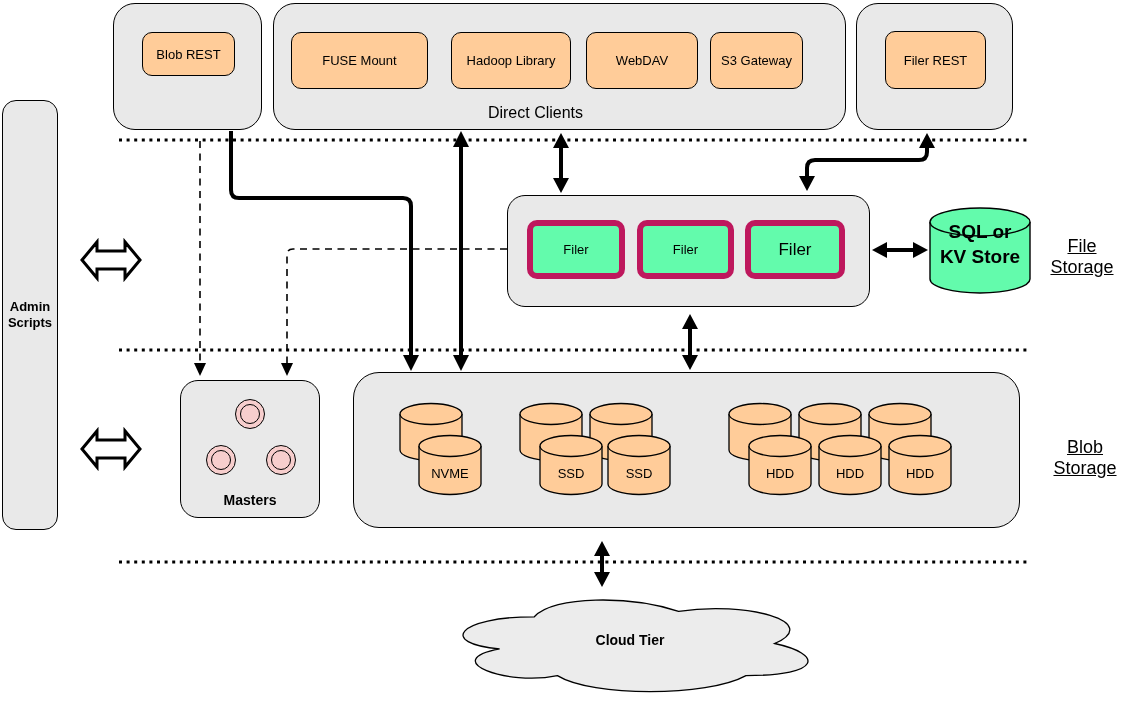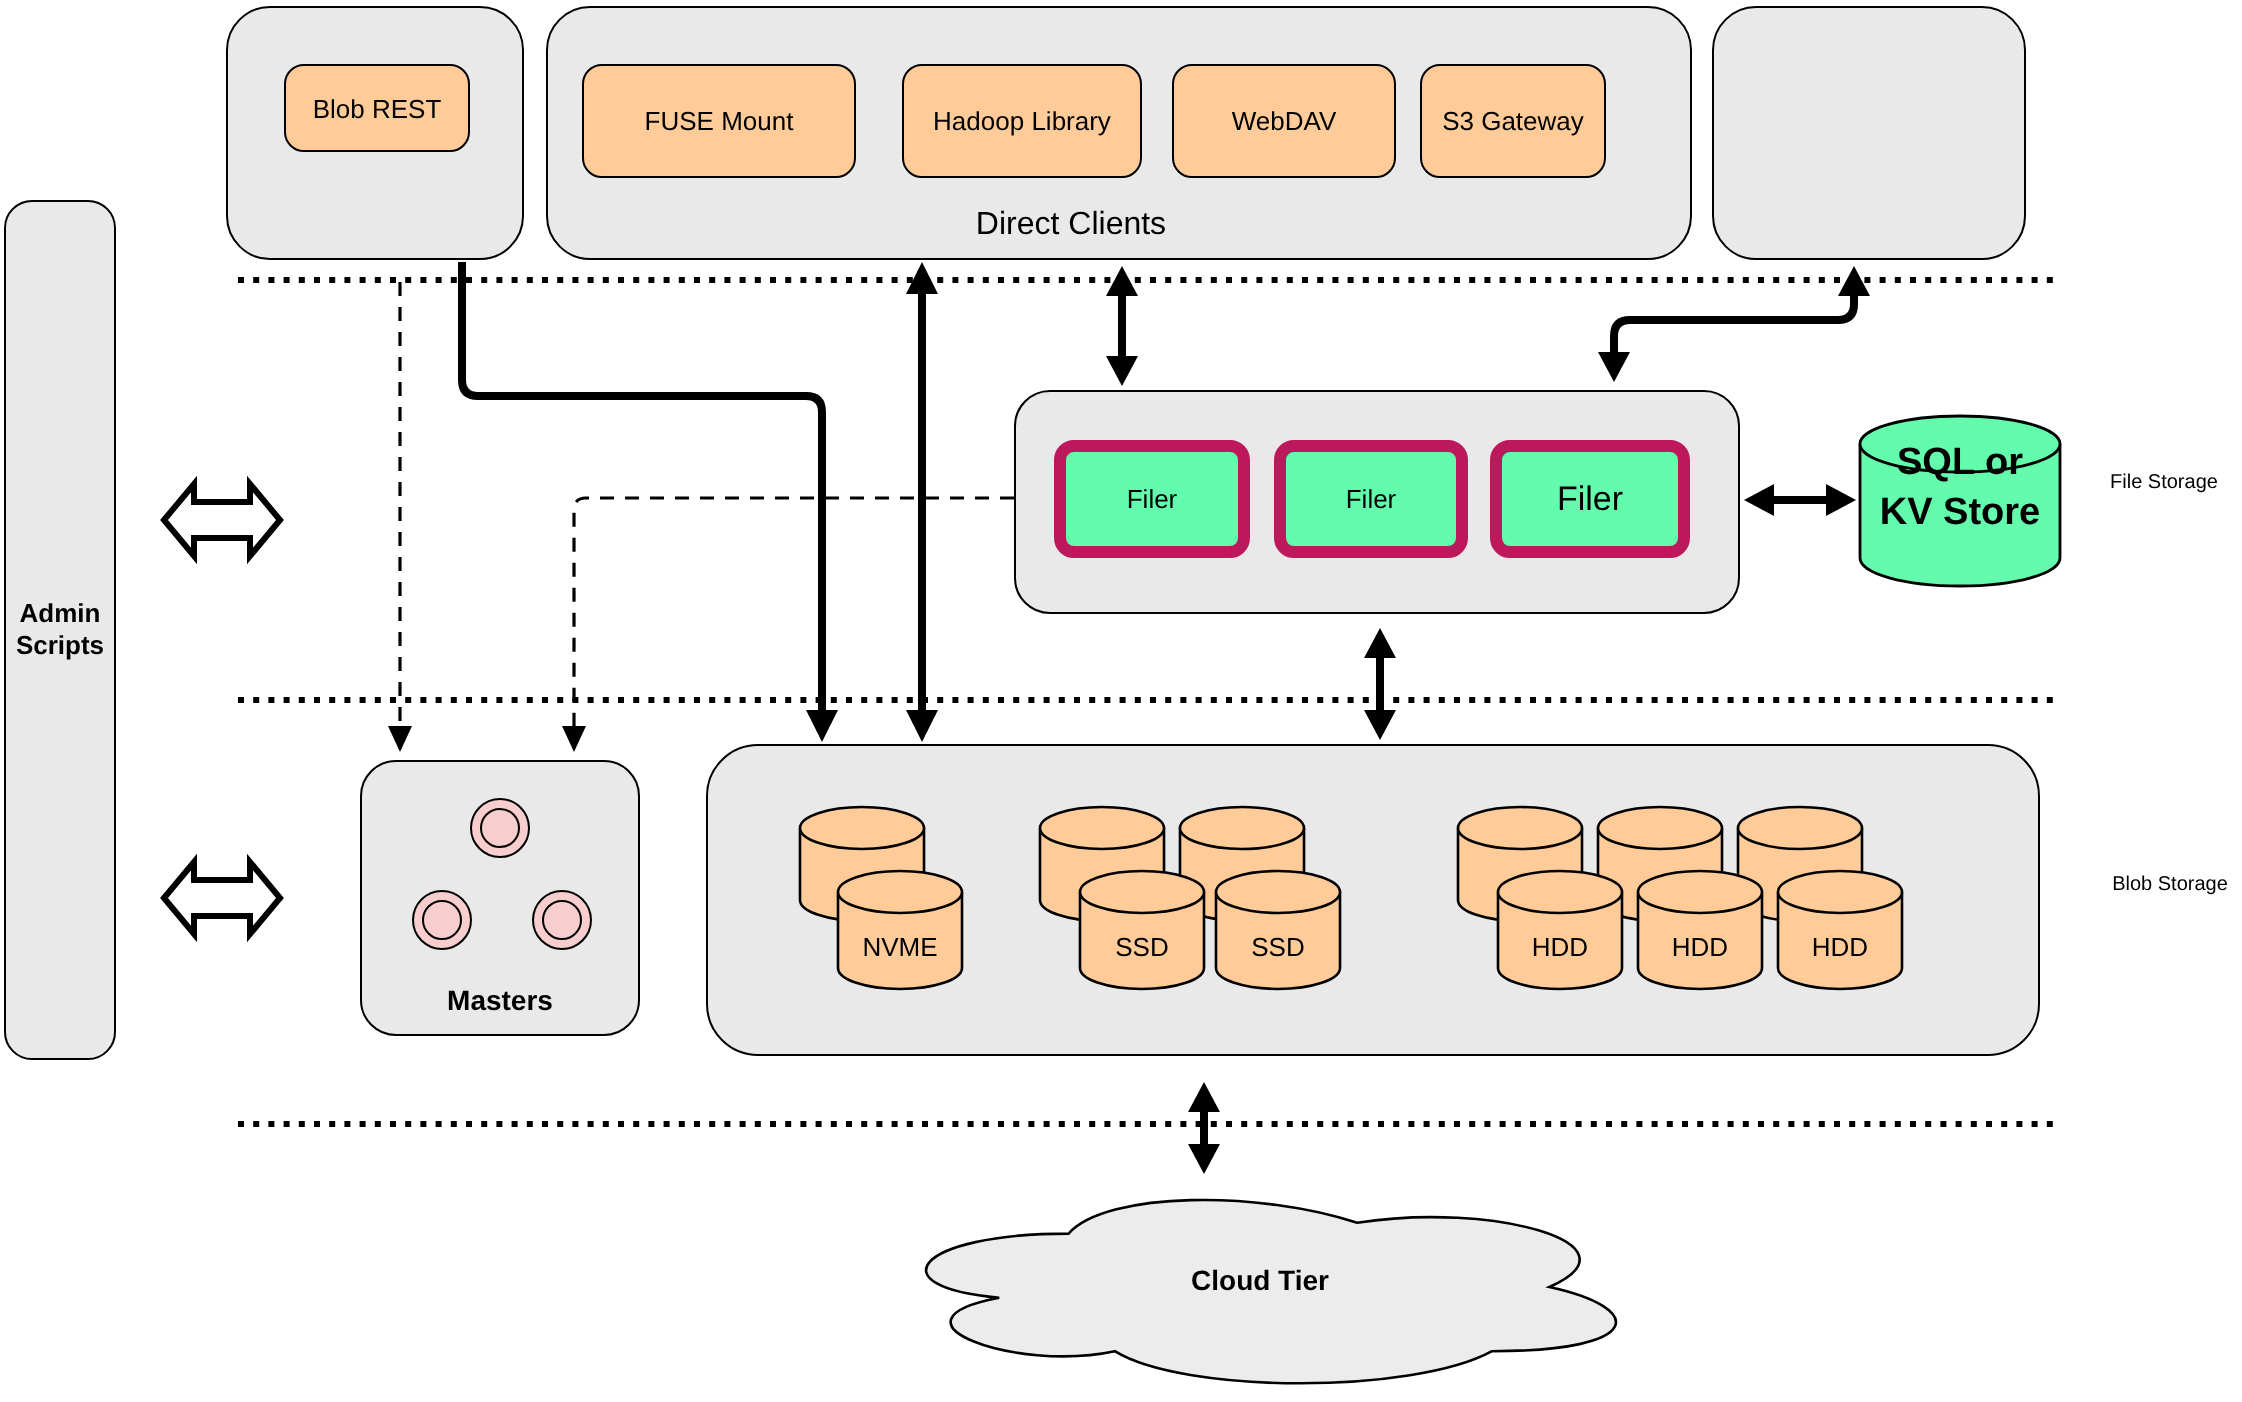--- a/index.html
+++ b/index.html
@@ -33,21 +33,21 @@
     position:absolute;width:30px;height:30px;border-radius:50%;
     background:#F7CECD;border:1.6px solid #000;box-sizing:border-box;
     display:flex;align-items:center;justify-content:center;
   }
   .circle-inner{
     width:20px;height:20px;border-radius:50%;background:#F7CECD;
     border:1.4px solid #000;box-sizing:border-box;
   }
   #arrow-layer{position:absolute;left:0;top:0;pointer-events:none;}
   .cyl-label{position:absolute;text-align:center;font-size:13px;}
-  .side-label{position:absolute;text-align:center;font-size:10px;line-height:1.18;}
+  .side-label{position:absolute;text-align:center;font-size:18px;line-height:1.18;text-decoration:underline;}
 </style>
 </head>
 <body>
 
 <div id="canvas">
 
   <div id="admin-scripts">
     <span>Admin Scripts</span>
   </div>
 
@@ -65,20 +65,23 @@
   </div>
   <div class="obox" style="left:586px;top:32px;width:112px;height:57px;">
     <span>WebDAV</span>
   </div>
   <div class="obox" style="left:710px;top:32px;width:93px;height:57px;">
     <span>S3 Gateway</span>
   </div>
   <div class="lbl" style="left:273px;top:103px;width:525px;font-size:16px;">Direct Clients</div>
 
   <div class="group" style="left:856px;top:3px;width:157px;height:127px;"></div>
+  <div class="obox" style="left:885px;top:31px;width:101px;height:58px;">
+    <span>Filer REST</span>
+  </div>
 
   <div class="group" style="left:507px;top:195px;width:363px;height:112px;border-radius:18px;"></div>
   <div class="gbox" style="left:527px;top:220px;width:98px;height:59px;">
     <span>Filer</span>
   </div>
   <div class="gbox" style="left:637px;top:220px;width:97px;height:59px;">
     <span>Filer</span>
   </div>
   <div class="gbox" style="left:745px;top:220px;width:100px;height:59px;font-size:17px;">
     <span>Filer</span>

